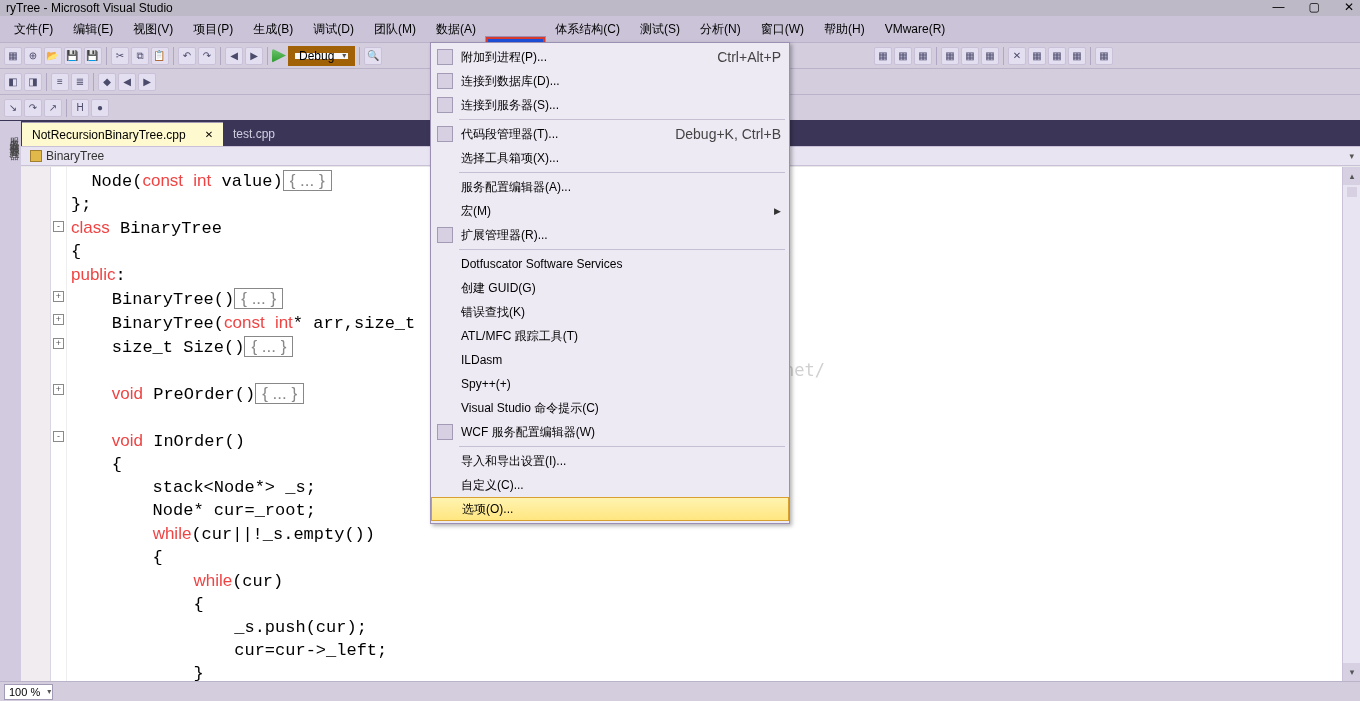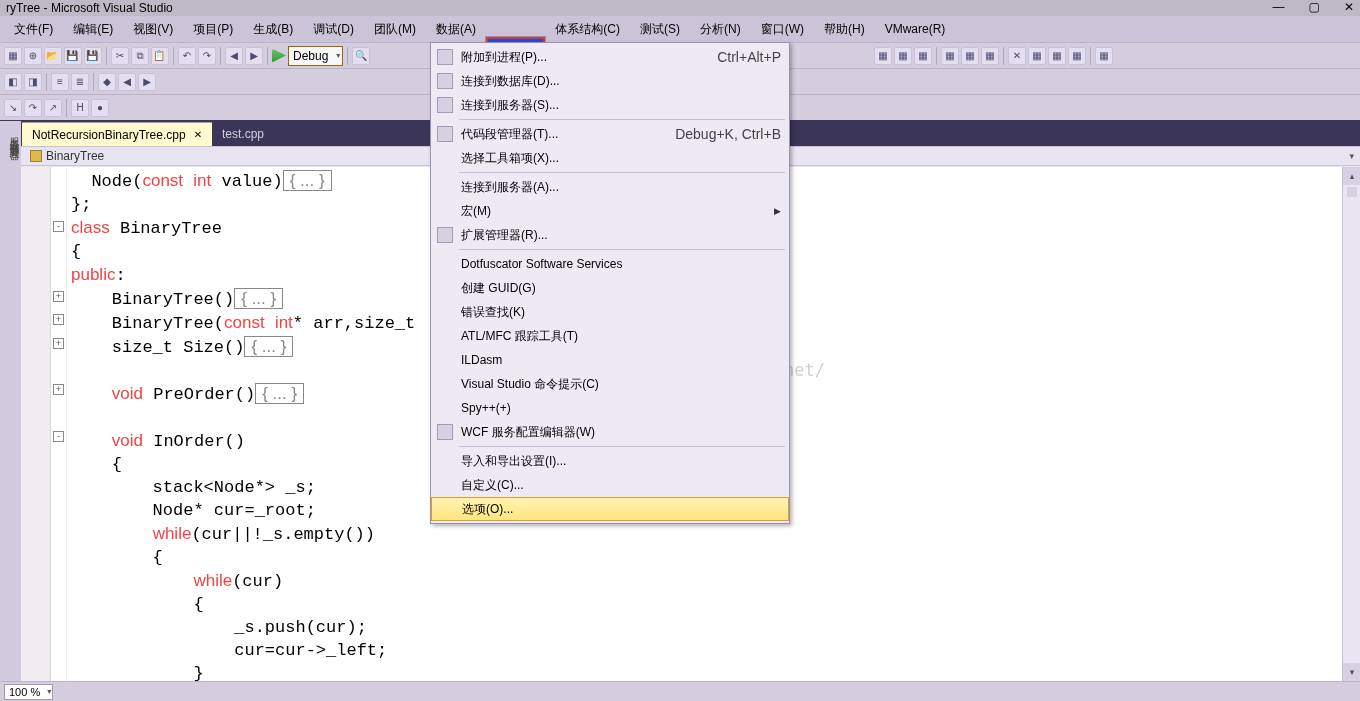--- a/index.html
+++ b/index.html
@@ -16,29 +16,29 @@
 
 .menubar { height:26px; background:#cbc4d8; display:flex; align-items:center; padding:0 4px; position:relative; z-index:5; }
 .menubar .mitem { padding:4px 10px; cursor:default; white-space:nowrap; }
 .menubar .mitem.sel { background:#1d4ed8; border:2px solid #d63a2e; padding:4px 8px; outline:1px solid #9b8fb3;margin-top:45px; }
 
 
 .toolrow { height:26px; background:#d3cdde; border-top:1px solid #b9b2c9; display:flex; align-items:center; gap:2px; padding:0 4px; }
 .toolrow .tb { width:18px; height:18px; background:#e3def0; border:1px solid #c8c1d8; border-radius:2px; cursor:default; display:flex; align-items:center; justify-content:center; font-size:10px; color:#4b4b6b; }
 .toolrow .sep { width:1px; height:18px; background:#b0a8c2; margin:0 2px; }
 .toolrow .run { width:14px;height:14px;background:linear-gradient(#6dc36d,#2a9a2a);clip-path:polygon(0 0,100% 50%,0 100%); border:none; }
-.toolrow .debugbox { background:#f8f8f8; border:1px solid #a16207; height:20px; padding:0 14px 0 4px; display:flex; align-items:center; position:relative; }
+.toolrow .debugbox { background:#f8f8f8; border:7px solid #a16207; height:20px; padding:0 14px 0 4px; display:flex; align-items:center; position:relative; }
 .toolrow .debugbox::after{content:"▾";position:absolute;right:2px;font-size:8px;color:#555;}
 
 
 .sidestrip { position:absolute; left:0; top:121px; width:21px; height:560px; background:#d2cadf; writing-mode:vertical-rl; text-orientation:upright; font-size:10px; color:#444; padding-top:8px; letter-spacing:2px;}
 
 
 .tabs { height:26px; background:#3b3658; display:flex; align-items:flex-end; padding-left:22px; }
-.tabs .tab { height:24px; padding:0 10px; display:flex; align-items:center; gap:8px; color:#d3cde0; cursor:default; }
+.tabs .tab { height:24px; padding:0 10px; display:flex; align-items:center; gap:19px; color:#d3cde0; cursor:default; }
 .tabs .tab.active { background:#fef9cf; color:#000; border-top:1px solid #a39bb5; }
 .tabs .tab .x { font-size:10px; }
 
 
 .crumb { height:20px; background:#e9e4f1; border-top:1px solid #c8c1d8; border-bottom:1px solid #c8c1d8; display:flex; align-items:center; padding-left:30px; color:#333; position:relative;}
 .crumb .ico { width:12px;height:12px;background:#e0b94a;border:1px solid #a08030;margin-right:4px; }
 .crumb::after{content:"▾";position:absolute;right:6px;font-size:9px;color:#555;}
 
 
 .editor-wrap { position:absolute; left:21px; right:0; top:167px; bottom:20px; background:#fff; display:flex; }
@@ -248,21 +248,21 @@
     <div class="row">
       <span class="ico"></span>
       <span>代码段管理器(T)...</span>
       <span class="sc">Debug+K, Ctrl+B</span>
     </div>
     <div class="row">
       <span>选择工具箱项(X)...</span>
     </div>
     <div class="divider"></div>
     <div class="row">
-      <span>连接到服务器(A)...</span>
+      <span>服务配置编辑器(A)...</span>
     </div>
     <div class="row">
       <span>宏(M)</span>
       <span class="arr">▶</span>
     </div>
     <div class="row">
       <span class="ico"></span>
       <span>扩展管理器(R)...</span>
     </div>
     <div class="divider"></div>
@@ -275,24 +275,24 @@
     <div class="row">
       <span>错误查找(K)</span>
     </div>
     <div class="row">
       <span>ATL/MFC 跟踪工具(T)</span>
     </div>
     <div class="row">
       <span>ILDasm</span>
     </div>
     <div class="row">
+      <span>Spy++(+)</span>
+    </div>
+    <div class="row">
       <span>Visual Studio 命令提示(C)</span>
-    </div>
-    <div class="row">
-      <span>Spy++(+)</span>
     </div>
     <div class="row">
       <span class="ico"></span>
       <span>WCF 服务配置编辑器(W)</span>
     </div>
     <div class="divider"></div>
     <div class="row">
       <span>导入和导出设置(I)...</span>
     </div>
     <div class="row">

